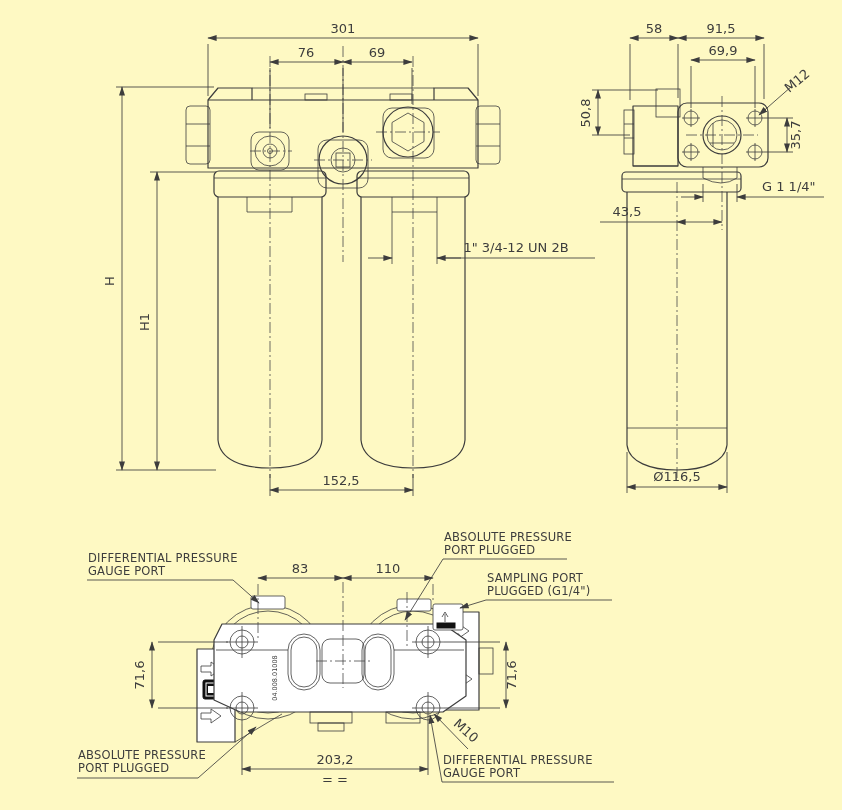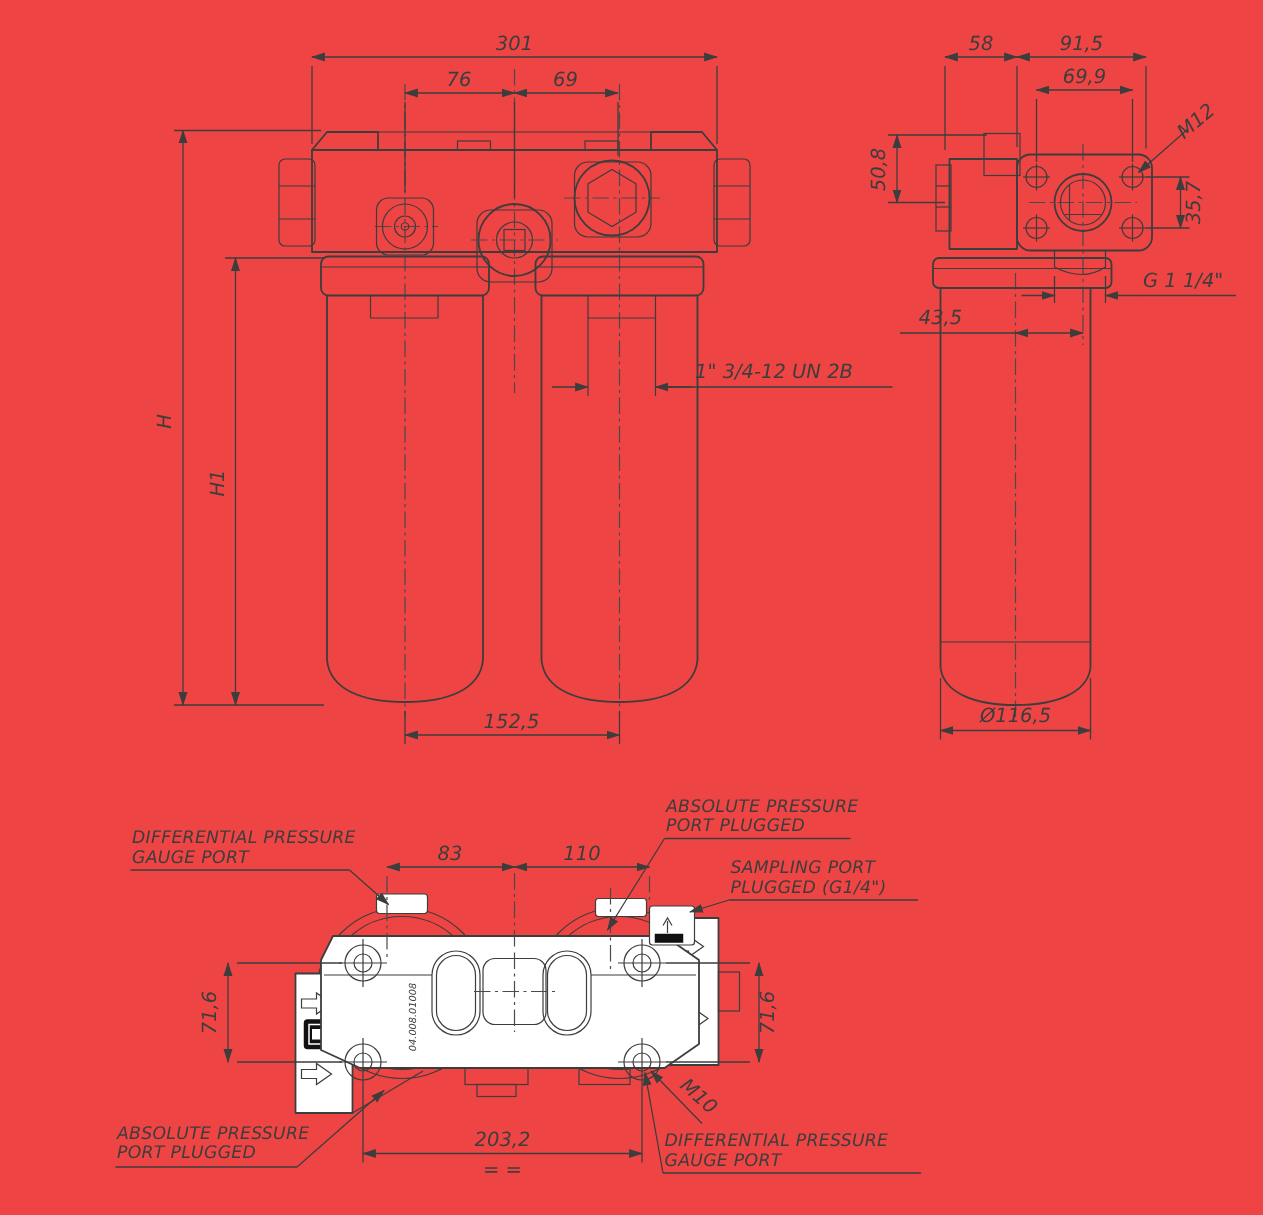--- a/index.html
+++ b/index.html
@@ -1,17 +1,17 @@
 <!DOCTYPE html>
 <html><head>
 <meta charset="utf-8">
 <style>
   html,body{margin:0;padding:0;background:#fff;}
-  .canvas{position:relative;width:842px;height:810px;background:#ef4444;overflow:hidden;
-          font-family:"DejaVu Sans","Liberation Sans",sans-serif;font-style:italic;}
+  .canvas{position:relative;width:842px;height:810px;background:#fef9c3;overflow:hidden;
+          font-family:"DejaVu Sans","Liberation Sans",sans-serif;}
   svg{position:absolute;left:0;top:0;}
   svg text{fill:#3d3d3d;font-family:"DejaVu Sans","Liberation Sans",sans-serif;}
   .dimtxt{font-size:13px;}
   .lbltxt{font-size:11.5px;letter-spacing:.2px;}
   .tiny{font-size:6.5px;}
   .cast{stroke:#3d3d3d;stroke-width:1.2;fill:none;stroke-linejoin:round;}
   .castf{stroke:#3d3d3d;stroke-width:1.2;fill:#ffffff;stroke-linejoin:round;}
   .det{stroke:#3d3d3d;stroke-width:.8;fill:none;}
   .detf{stroke:#3d3d3d;stroke-width:.8;fill:#ffffff;}
   .dim{stroke:#3d3d3d;stroke-width:.85;fill:none;}

